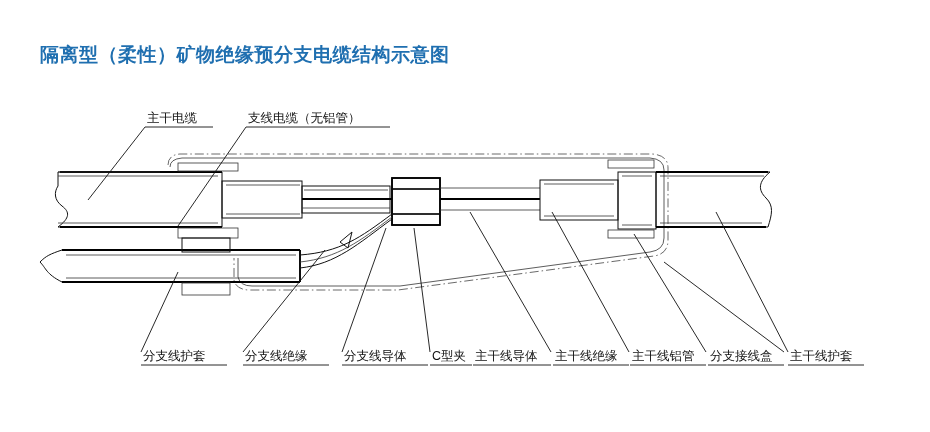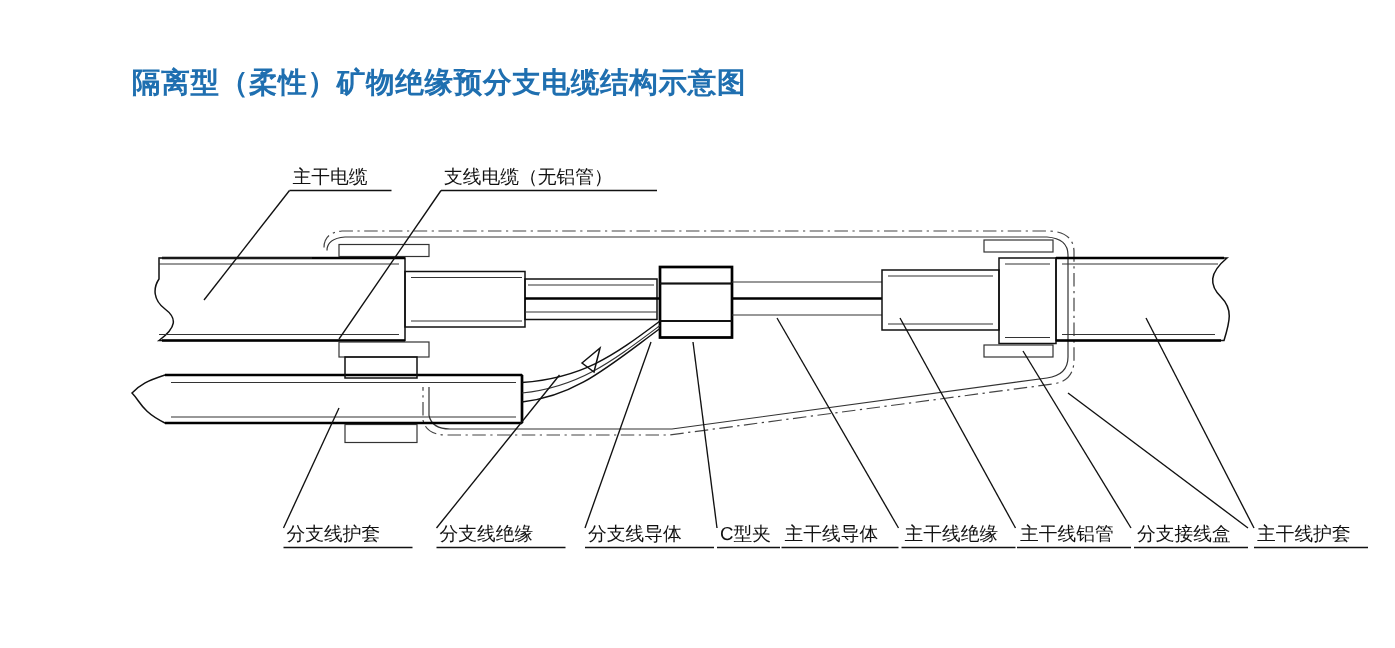--- a/index.html
+++ b/index.html
@@ -12,21 +12,20 @@
     height: 432px;
     font-family: "Liberation Sans", "DejaVu Sans", sans-serif;
     overflow: hidden;
     position: relative;
   }
   #page {
     position: relative;
     width: 786px;
     height: 432px;
     background: #ffffff;
-    margin-left: 48px;
   }
   #diagram-title {
     position: absolute;
     left: 40px;
     top: 42px;
     font-size: 19px;
     font-weight: bold;
     letter-spacing: 0.5px;
     color: #1f6fb0;
     white-space: nowrap;

